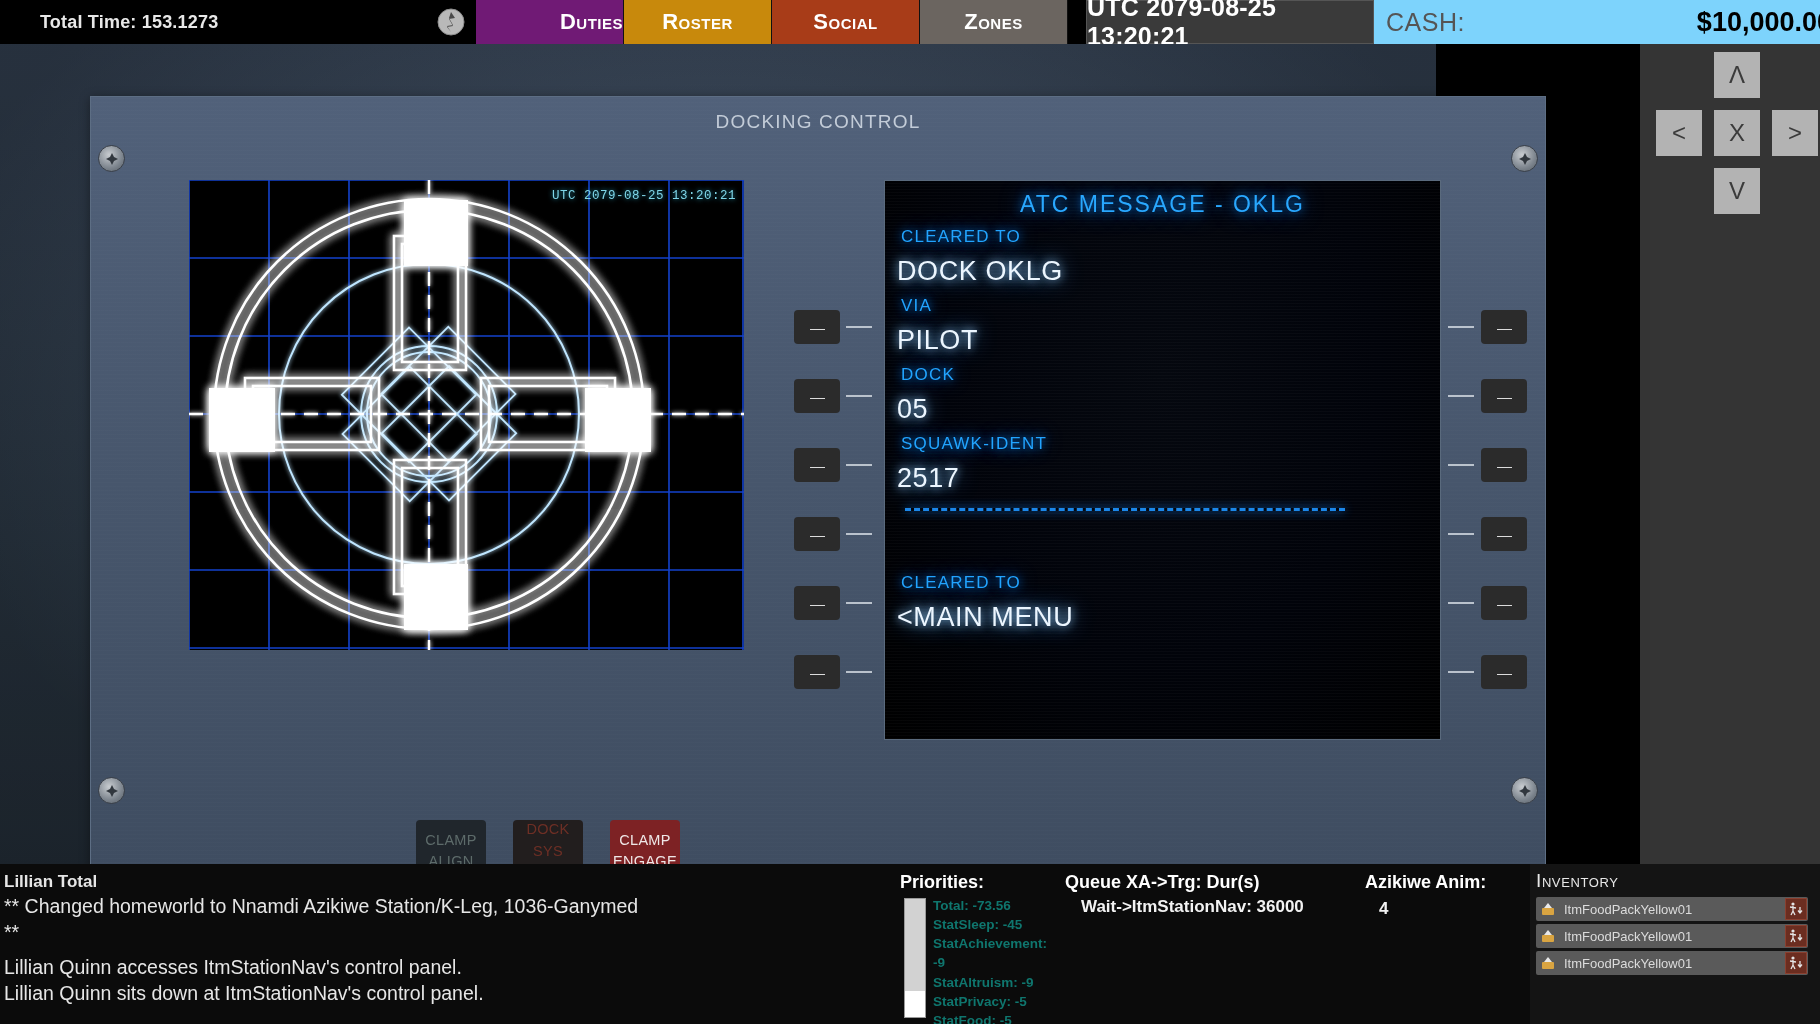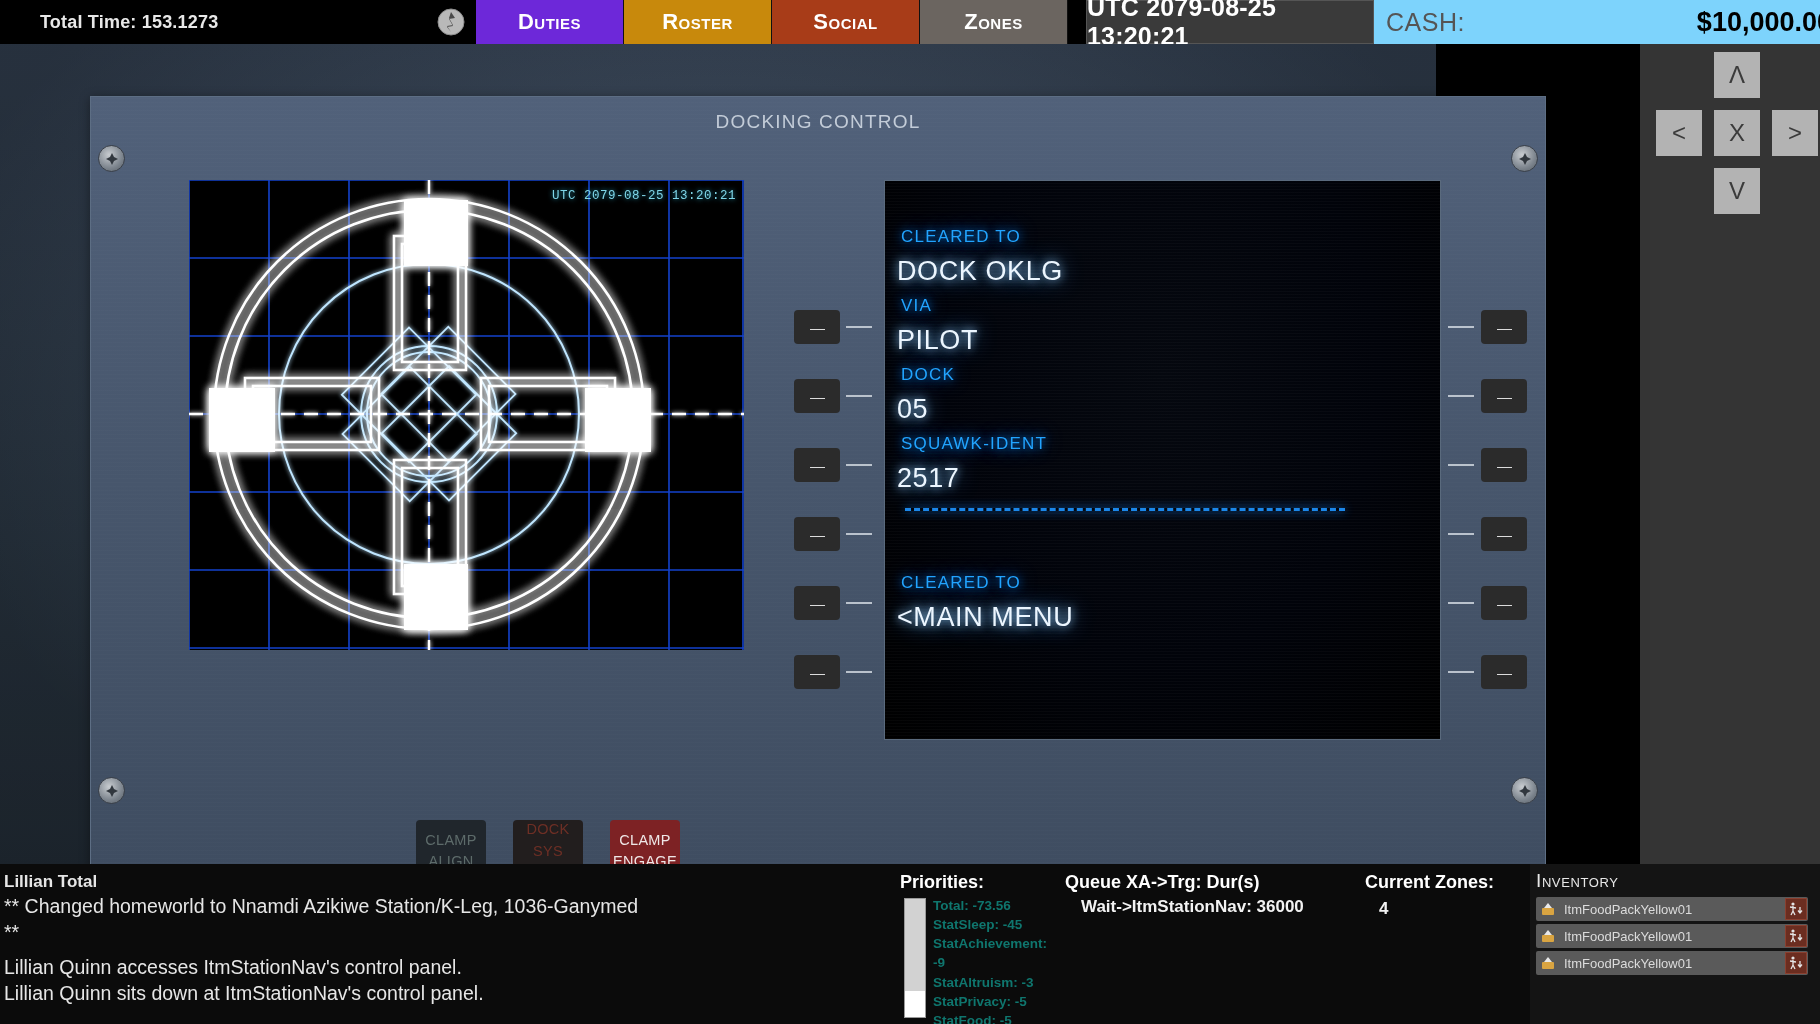--- a/index.html
+++ b/index.html
@@ -21,21 +21,21 @@
     width: 400px; color: #e8e8e8; font-size: 18px; font-weight: bold;
     letter-spacing: .2px;
   }
   .gear-wrap { display:flex; align-items:center; justify-content:center; width:50px; }
   .tab {
     width: 148px; display: flex; align-items: center; justify-content: center;
     color: #fff; font-size: 22px; font-weight: bold;
     font-variant: small-caps; letter-spacing: .5px;
     border-right: 1px solid #111;
   }
-  .tab.duties { background: #6d28d9; }
+  .tab.duties { background: #701a75; justify-content: flex-end; }
   .tab.roster { background: #c8890c; }
   .tab.social { background: #a83c18; }
   .tab.zones  { background: #6b6560; }
   .spacer-black { flex: 0 0 18px; background:#000; }
   .utc-box {
     margin-left: 0; width: 288px; background: #3a3a3a;
     display: flex; align-items: center; justify-content: center;
     color: #fff; font-size: 25px; font-weight: bold; letter-spacing: .2px;
     border: 1px solid #555;
   }
@@ -412,20 +412,21 @@
       <div class="skey" style="left:1390px; top:489px;">
           <span>—</span>
         </div>
       <div class="skey-line" style="left:1357px; top:574px;"></div>
       <div class="skey" style="left:1390px; top:558px;">
           <span>—</span>
         </div>
 
       <div id="atc">
         <div id="atc-scan"></div>
+        <div id="atc-title">ATC MESSAGE - OKLG</div>
 
         <div class="atc-lbl" style="top:46px;">CLEARED TO</div>
         <div class="atc-val" style="top:75px;">DOCK OKLG</div>
 
         <div class="atc-lbl" style="top:115px;">VIA</div>
         <div class="atc-val" style="top:144px;">PILOT</div>
 
         <div class="atc-lbl" style="top:184px;">DOCK</div>
         <div class="atc-val" style="top:213px;">05</div>
 
@@ -477,34 +478,34 @@
     <div id="prio">
       <div class="hud-head">Priorities:</div>
       <div id="prio-gauge">
         <div id="prio-gauge-top"></div>
       </div>
       <div id="prio-list">
         <div class="prio-row">Total: -73.56</div>
         <div class="prio-row">StatSleep: -45</div>
         <div class="prio-row">StatAchievement:</div>
         <div class="prio-row">-9</div>
-        <div class="prio-row">StatAltruism: -3</div>
+        <div class="prio-row">StatAltruism: -9</div>
         <div class="prio-row">StatPrivacy: -5</div>
         <div class="prio-row">StatFood: -5</div>
 
       </div>
     </div>
 
     <div id="queue">
       <div class="hud-head">Queue XA-&gt;Trg: Dur(s)</div>
       <div class="q-line">Wait-&gt;ItmStationNav: 36000</div>
     </div>
 
     <div id="anim">
-      <div class="hud-head">Current Zones:</div>
+      <div class="hud-head">Azikiwe Anim:</div>
       <div class="anim-val">4</div>
     </div>
 
     <div id="inv">
       <div class="inv-head">Inventory</div>
 
       <div class="inv-row">
         <div class="inv-icon">
           <svg width="16" height="16" viewBox="0 0 16 16">
               <rect x="2" y="7" width="12" height="7" rx="1" fill="#d9a441"></rect>

